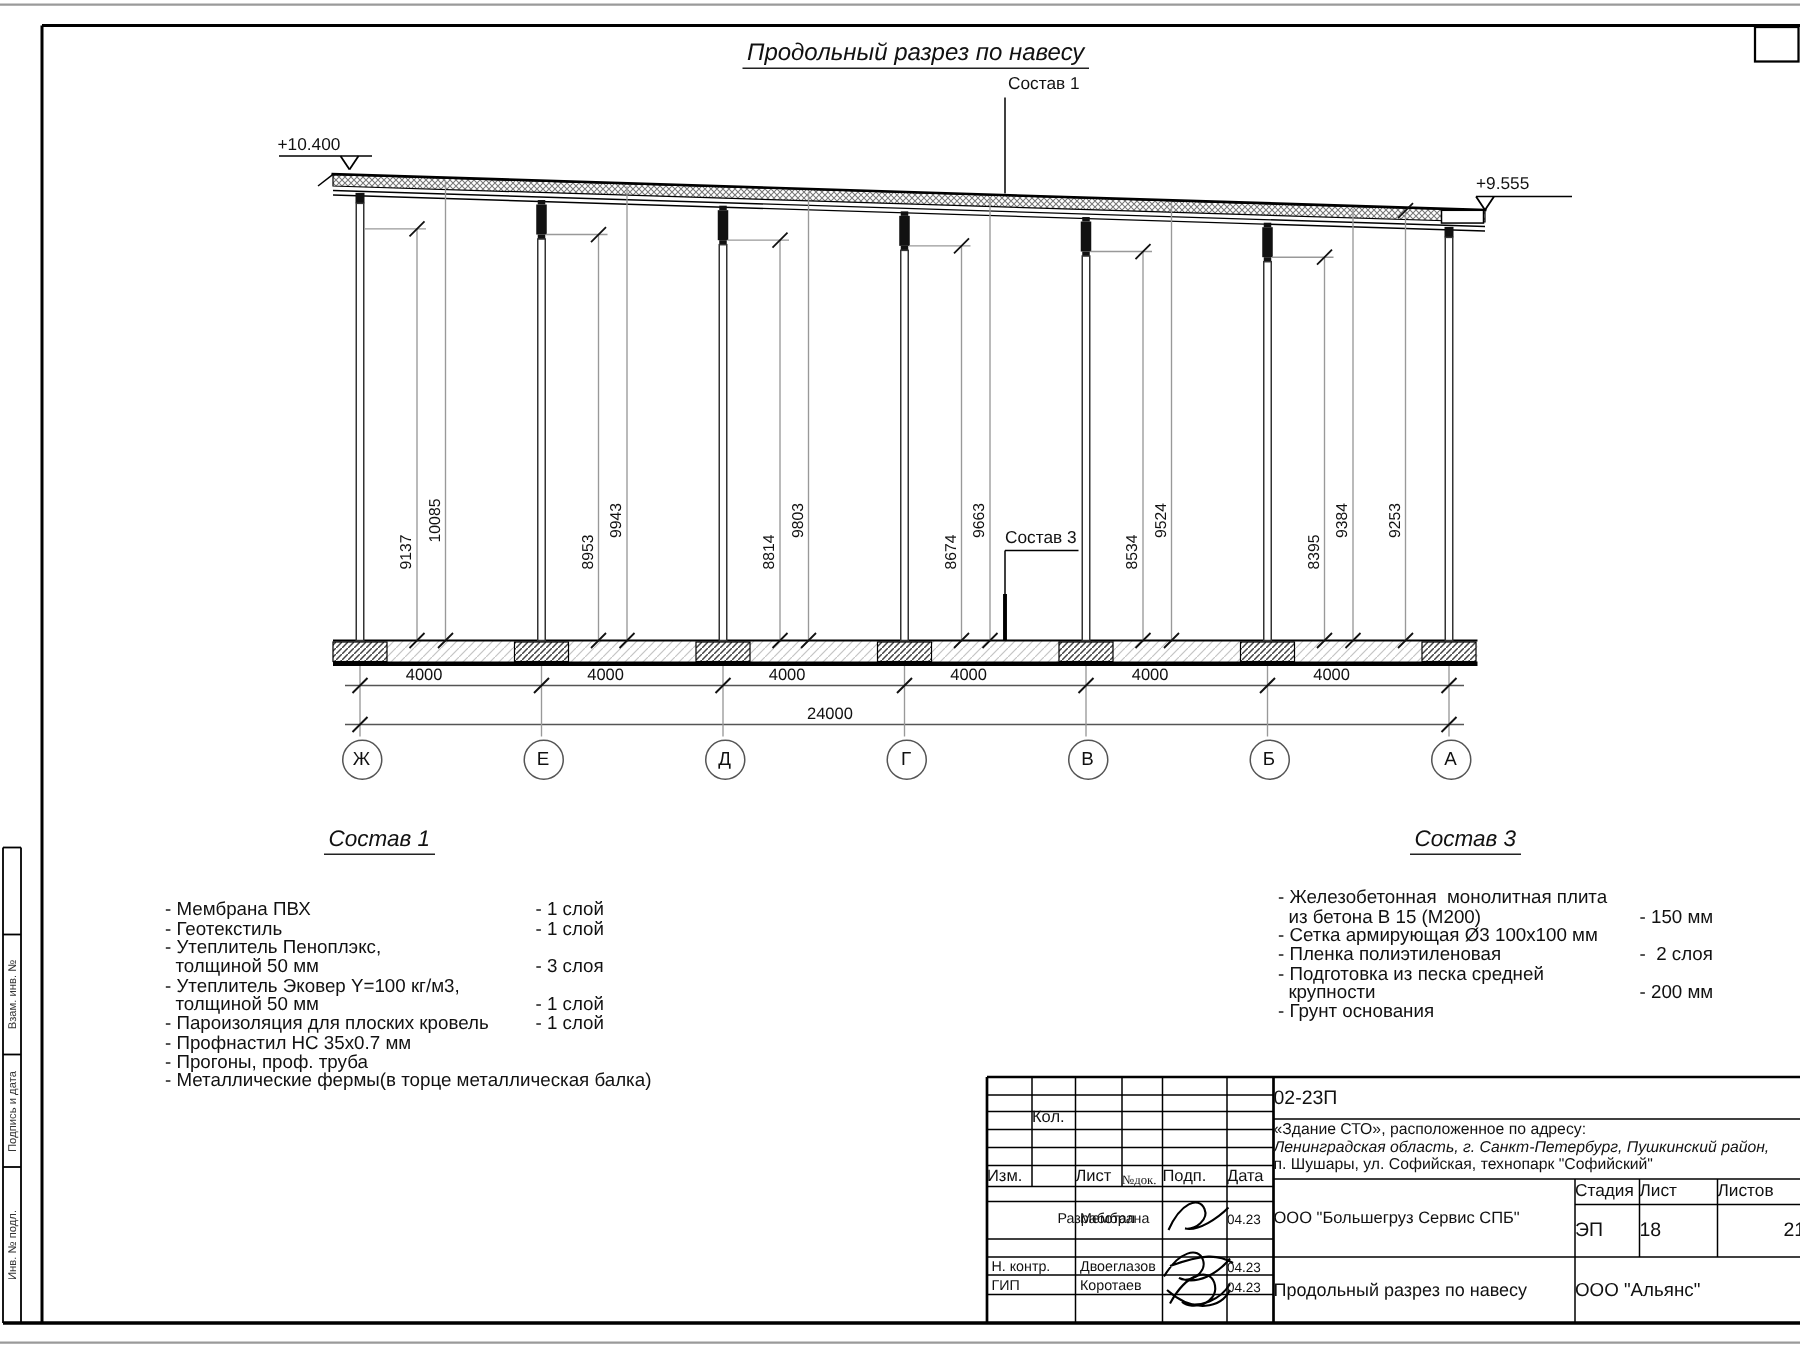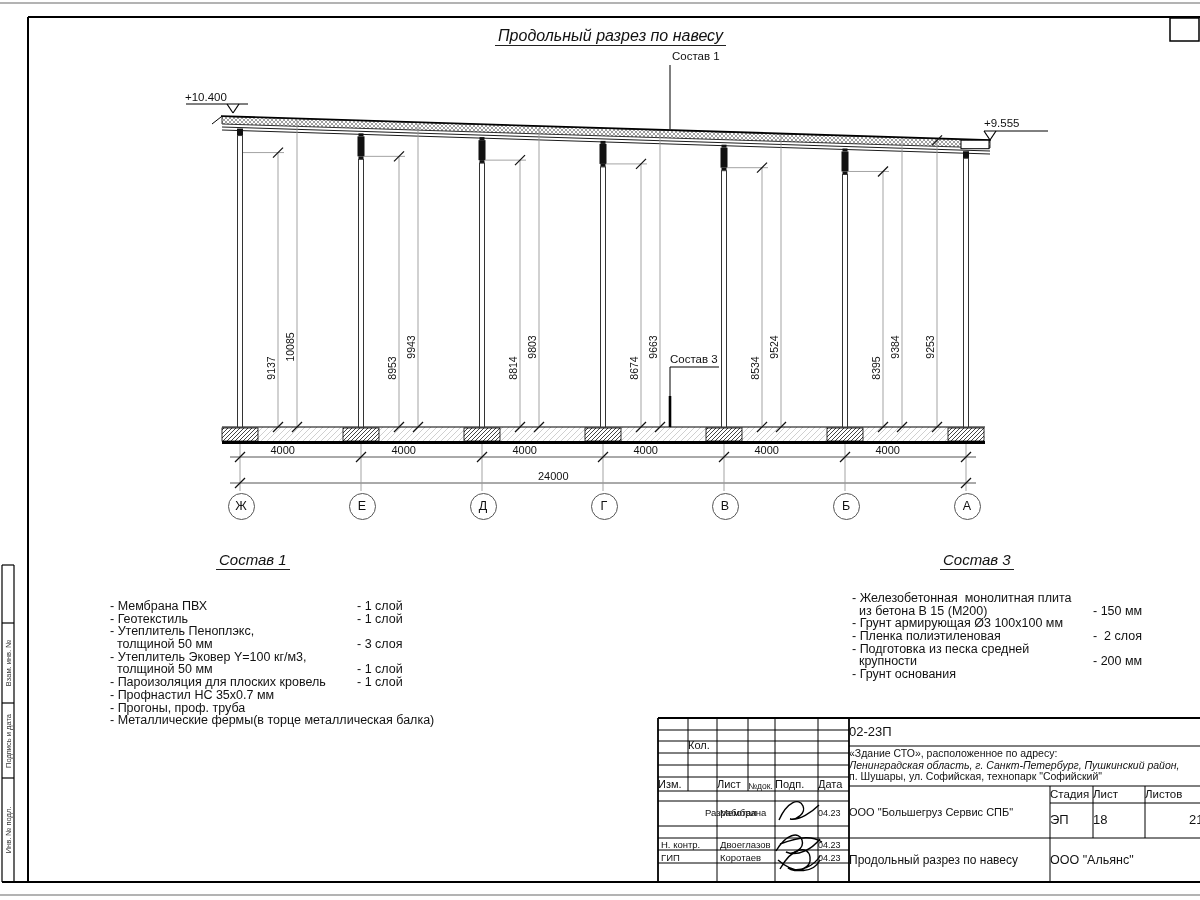--- a/index.html
+++ b/index.html
@@ -242,36 +242,36 @@
       <div class="lgrow"><span class="item">- Прогоны, проф. труба</span><span class="qty" style="left: 247px;"></span></div>
       <div class="lgrow"><span class="item">- Металлические фермы(в торце металлическая балка)</span><span class="qty" style="left: 247px;"></span></div>
     </div>
 
   <div class="t c" style="left:940px;top:551px;width:120px;font-size:15px;">
     <span class="it ul">Состав 3</span>
   </div>
   <div class="t" style="left:852px;top:592px;width:340px;" id="legend3-rows">
       <div class="lgrow"><span class="item">- Железобетонная  монолитная плита</span><span class="qty" style="left: 241px;"></span></div>
       <div class="lgrow"><span class="item">  из бетона В 15 (М200)</span><span class="qty" style="left: 241px;">- 150 мм</span></div>
-      <div class="lgrow"><span class="item">- Грунт армирующая Ø3 100х100 мм</span><span class="qty" style="left: 241px;"></span></div>
+      <div class="lgrow"><span class="item">- Сетка армирующая Ø3 100х100 мм</span><span class="qty" style="left: 241px;"></span></div>
       <div class="lgrow"><span class="item">- Пленка полиэтиленовая</span><span class="qty" style="left: 241px;">-  2 слоя</span></div>
       <div class="lgrow"><span class="item">- Подготовка из песка средней</span><span class="qty" style="left: 241px;"></span></div>
       <div class="lgrow"><span class="item">  крупности</span><span class="qty" style="left: 241px; text-align: right;">- 200 мм</span></div>
       <div class="lgrow"><span class="item">- Грунт основания</span><span class="qty" style="left: 241px;"></span></div>
     </div>
 
   <div class="t c" style="left:849px;top:724px;width:351px;font-size:13px;">02-23П</div>
   <div class="t c" style="left:849px;top:747px;width:351px;font-size:10.5px;">«Здание СТО», расположенное по адресу:</div>
   <div class="t c" style="left:849px;top:758.5px;width:351px;font-size:10.5px;font-style:italic;">Ленинградская область, г. Санкт-Петербург, Пушкинский район,</div>
   <div class="t c" style="left:849px;top:770px;width:351px;font-size:10.5px;">п. Шушары, ул. Софийская, технопарк "Софийский"</div>
 
   <div class="t c" style="left:658px;top:778px;width:30px;font-size:11px;">Изм.</div>
   <div class="t c" style="left:688px;top:739px;width:29px;font-size:11px;">Кол.</div>
   <div class="t c" style="left:717px;top:778px;width:31px;font-size:11px;">Лист</div>
-  <div class="t c" style="left:748px;top:781px;width:27px;font-size:8.5px;">№док.</div>
+  <div class="t c" style="left:748px;top:781px;width:27px;font-size:8.5px;font-family:Liberation Serif, serif;">№док.</div>
   <div class="t c" style="left:775px;top:778px;width:43px;font-size:11px;">Подп.</div>
   <div class="t c" style="left:818px;top:778px;width:31px;font-size:11px;">Дата</div>
 
   <div class="t" style="left:661px;top:807px;font-size:9.5px;margin-left:44px;">Разработал</div>
   <div class="t" style="left:720px;top:807px;font-size:9.5px;">Мембрана</div>
   <div class="t c" style="left:818px;top:808px;width:31px;font-size:9px;">04.23</div>
 
   <div class="t" style="left:661px;top:838.5px;font-size:9.5px;">Н. контр.</div>
   <div class="t" style="left:720px;top:838.5px;font-size:9.5px;text-align:center;">Двоеглазов</div>
   <div class="t c" style="left:818px;top:839.5px;width:31px;font-size:9px;">04.23</div>

